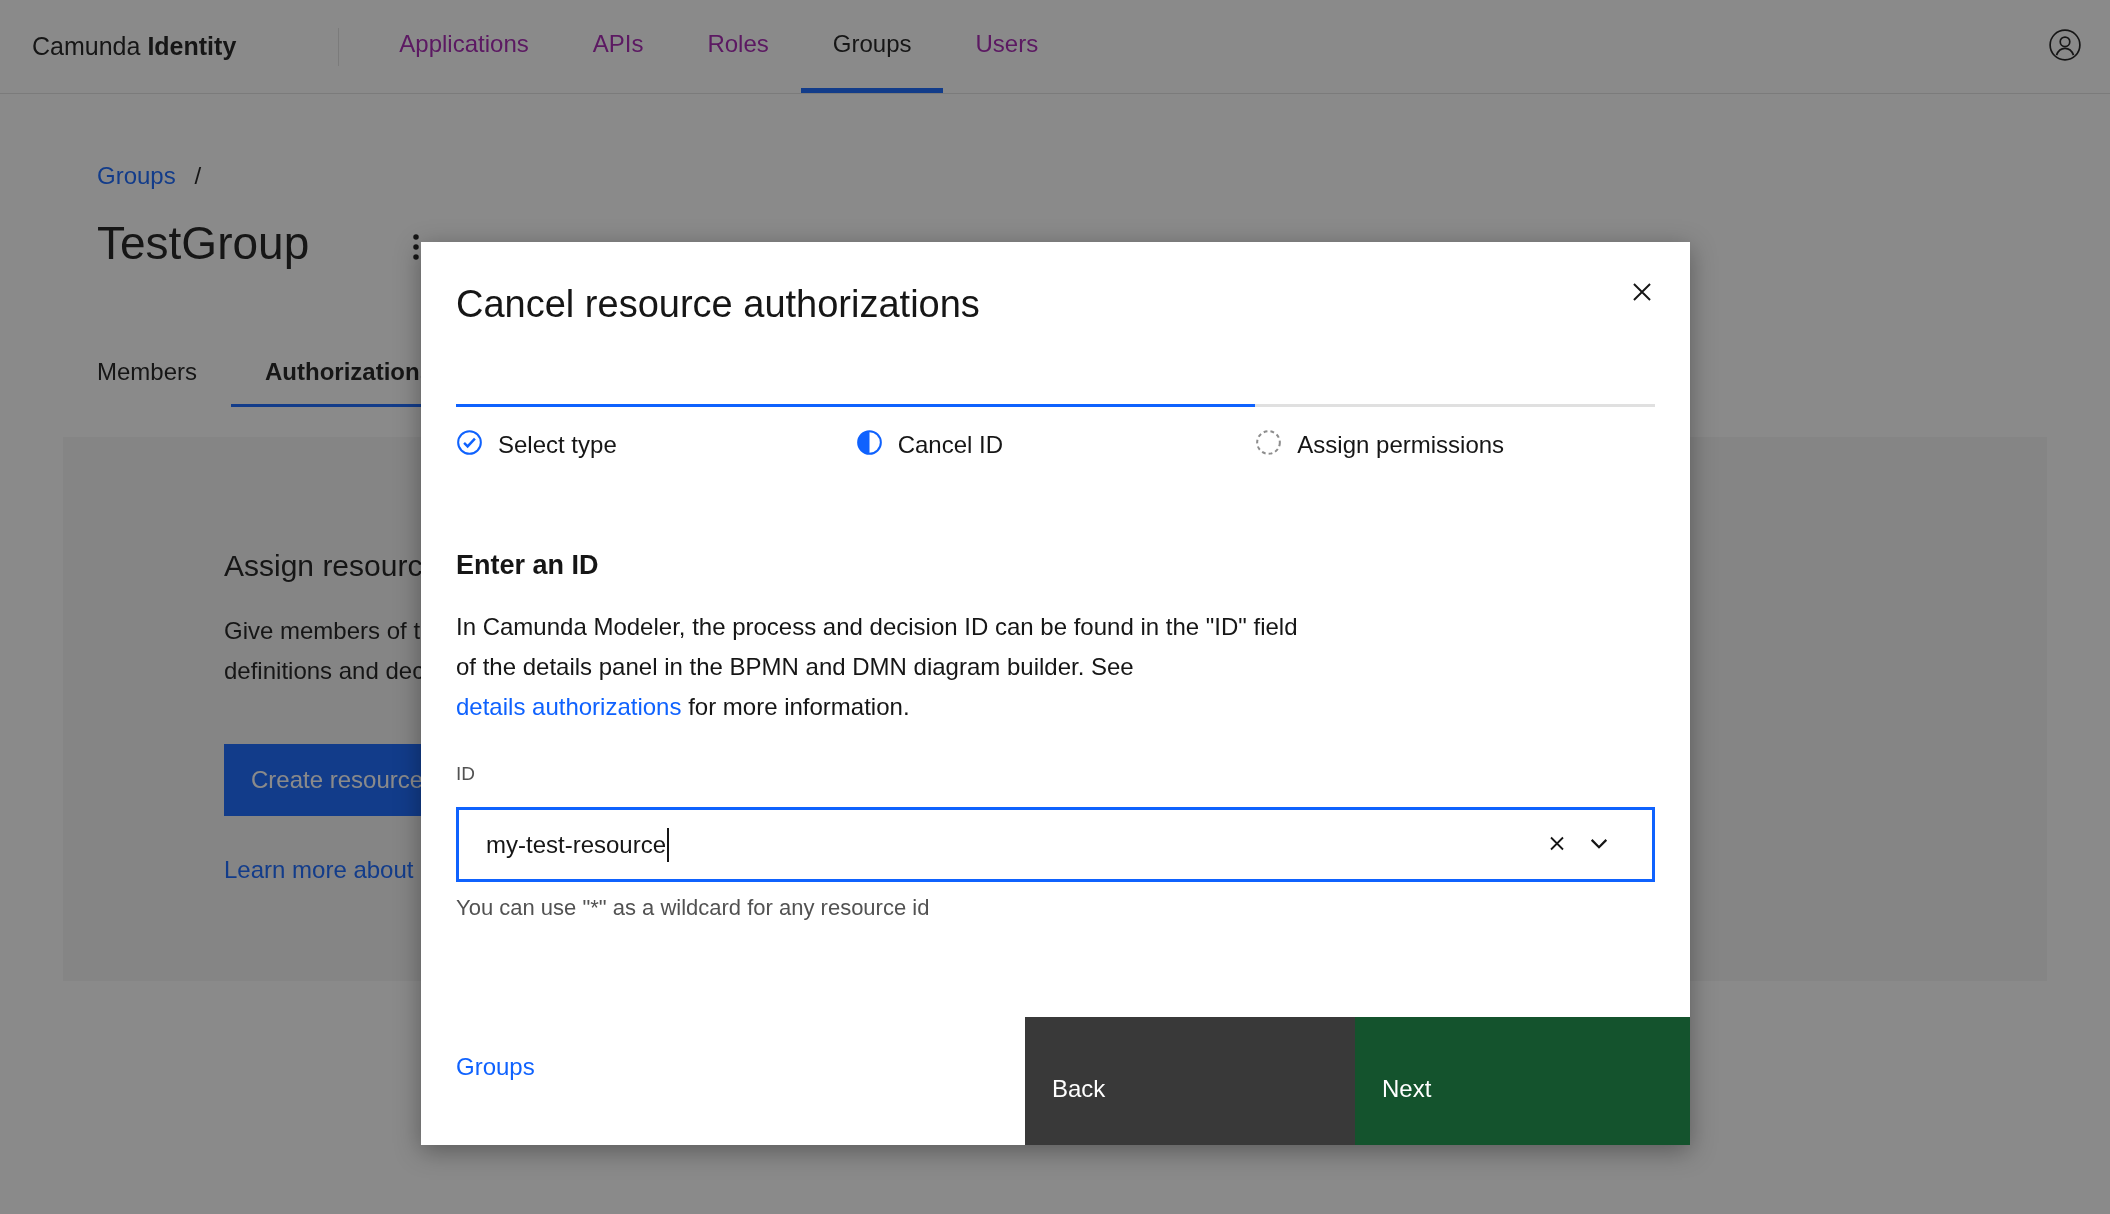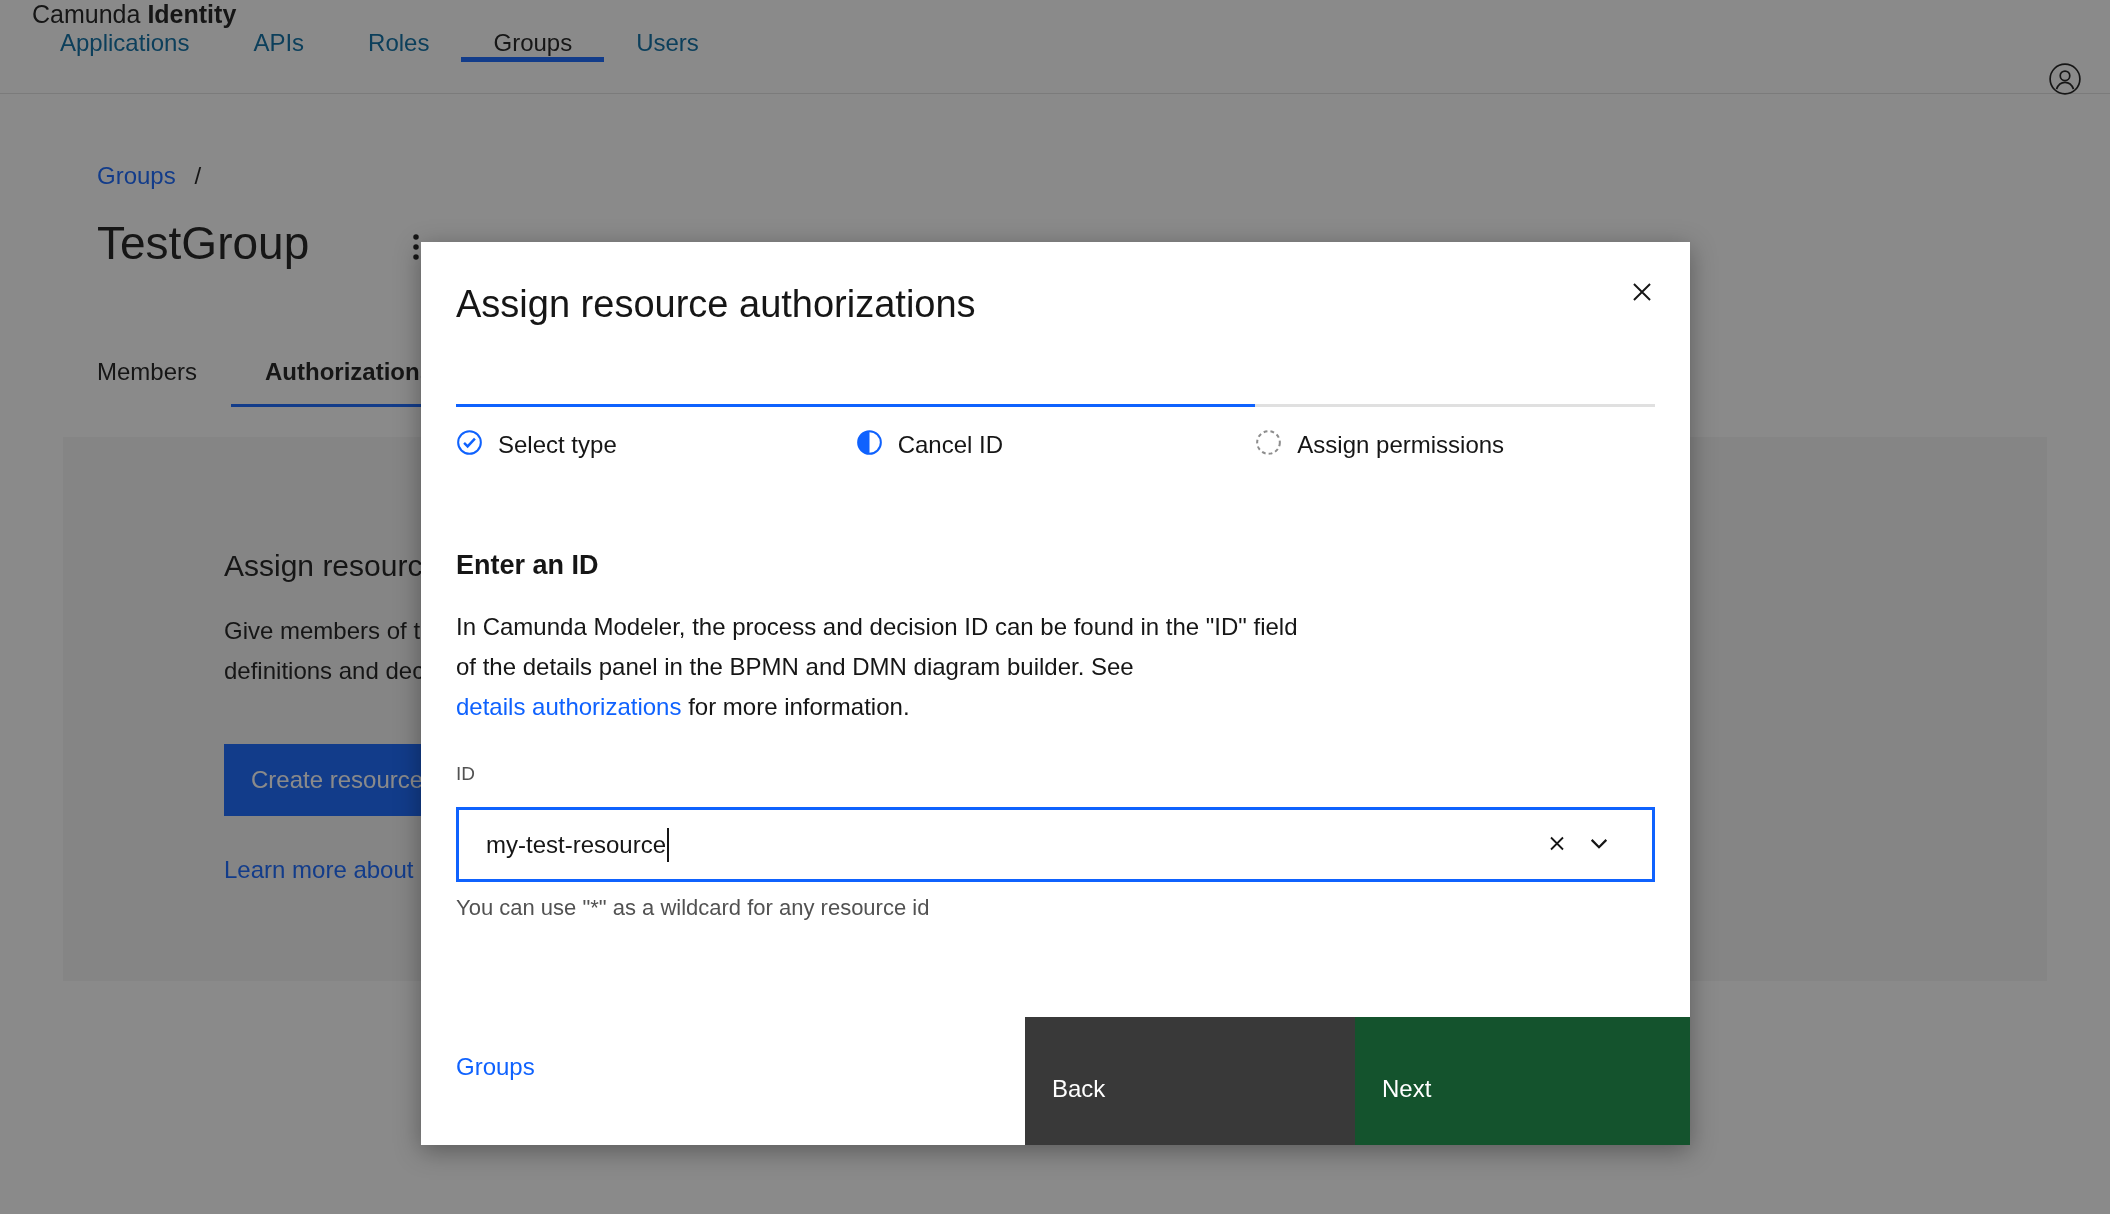--- a/index.html
+++ b/index.html
@@ -2,26 +2,26 @@
 <html><head>
 <meta charset="utf-8">
 <style>
   * { margin:0; padding:0; box-sizing:border-box; }
   html,body { background:#fff; }
   body { font-family:"Liberation Sans", sans-serif; color:#161616; }
   .viewport { position:relative; width:2110px; height:1214px; overflow:hidden; background:#fff; }
 
   
   .topnav { position:absolute; top:0; left:0; right:0; height:94px; background:#fff;
-            border-bottom:1px solid #e0e0e0; display:flex; align-items:stretch;flex-direction:column; }
+            border-bottom:1px solid #e0e0e0; display:flex; align-items:stretch; }
   .brand { display:flex; align-items:center; padding-left:32px; font-size:25px; color:#161616; white-space:nowrap; cursor:pointer; }
   .brand .bold { font-weight:700; margin-left:7px; }
   .nav-sep { width:1px; height:38px; background:#e0e0e0; align-self:center; margin-left:102px; }
   .nav { display:flex; margin-left:28px; }
-  .nav-item { display:flex; align-items:center; padding:0 32px; font-size:24px; color:#0369a1;
+  .nav-item { display:flex; align-items:center; padding:0 32px; font-size:24px; color:#a21caf;
               cursor:pointer; border-bottom:5px solid transparent; }
   .nav-item.active { color:#161616; border-bottom-color:#0f62fe; }
   .profile-btn { margin-left:auto; margin-right:28px; display:flex; align-items:center; background:none; border:none; cursor:pointer; }
 
   
   .breadcrumb { position:absolute; left:97px; top:162px; font-size:24px; }
   .breadcrumb a { color:#0f62fe; text-decoration:none; cursor:pointer; }
   .breadcrumb .sep { color:#161616; margin-left:12px; }
   .page-title { position:absolute; left:97px; top:216px; font-size:46px; font-weight:400; color:#161616; }
   .kebab { position:absolute; left:412px; top:232px; background:none; border:none; cursor:pointer; }
@@ -136,21 +136,21 @@
       <span>Give members of this group</span><br>
       <span>definitions and decisions</span>
     </p>
     <button class="panel-button">Create resource</button>
     <a class="panel-link">Learn more about</a>
   </section>
 
   <div class="overlay"></div>
 
   <div class="modal">
-    <h2 class="modal-title">Assign resource authorizations</h2>
+    <h2 class="modal-title">Cancel resource authorizations</h2>
     <button class="close-btn">
       <span>
         <svg width="28" height="28" viewBox="0 0 16 16">
           <path d="M3.4 3.4l9.2 9.2M12.6 3.4l-9.2 9.2" stroke="#161616" stroke-width="1.1" fill="none"></path>
         </svg>
       </span>
     </button>
 
     <div class="progress">
       <div class="step complete">

